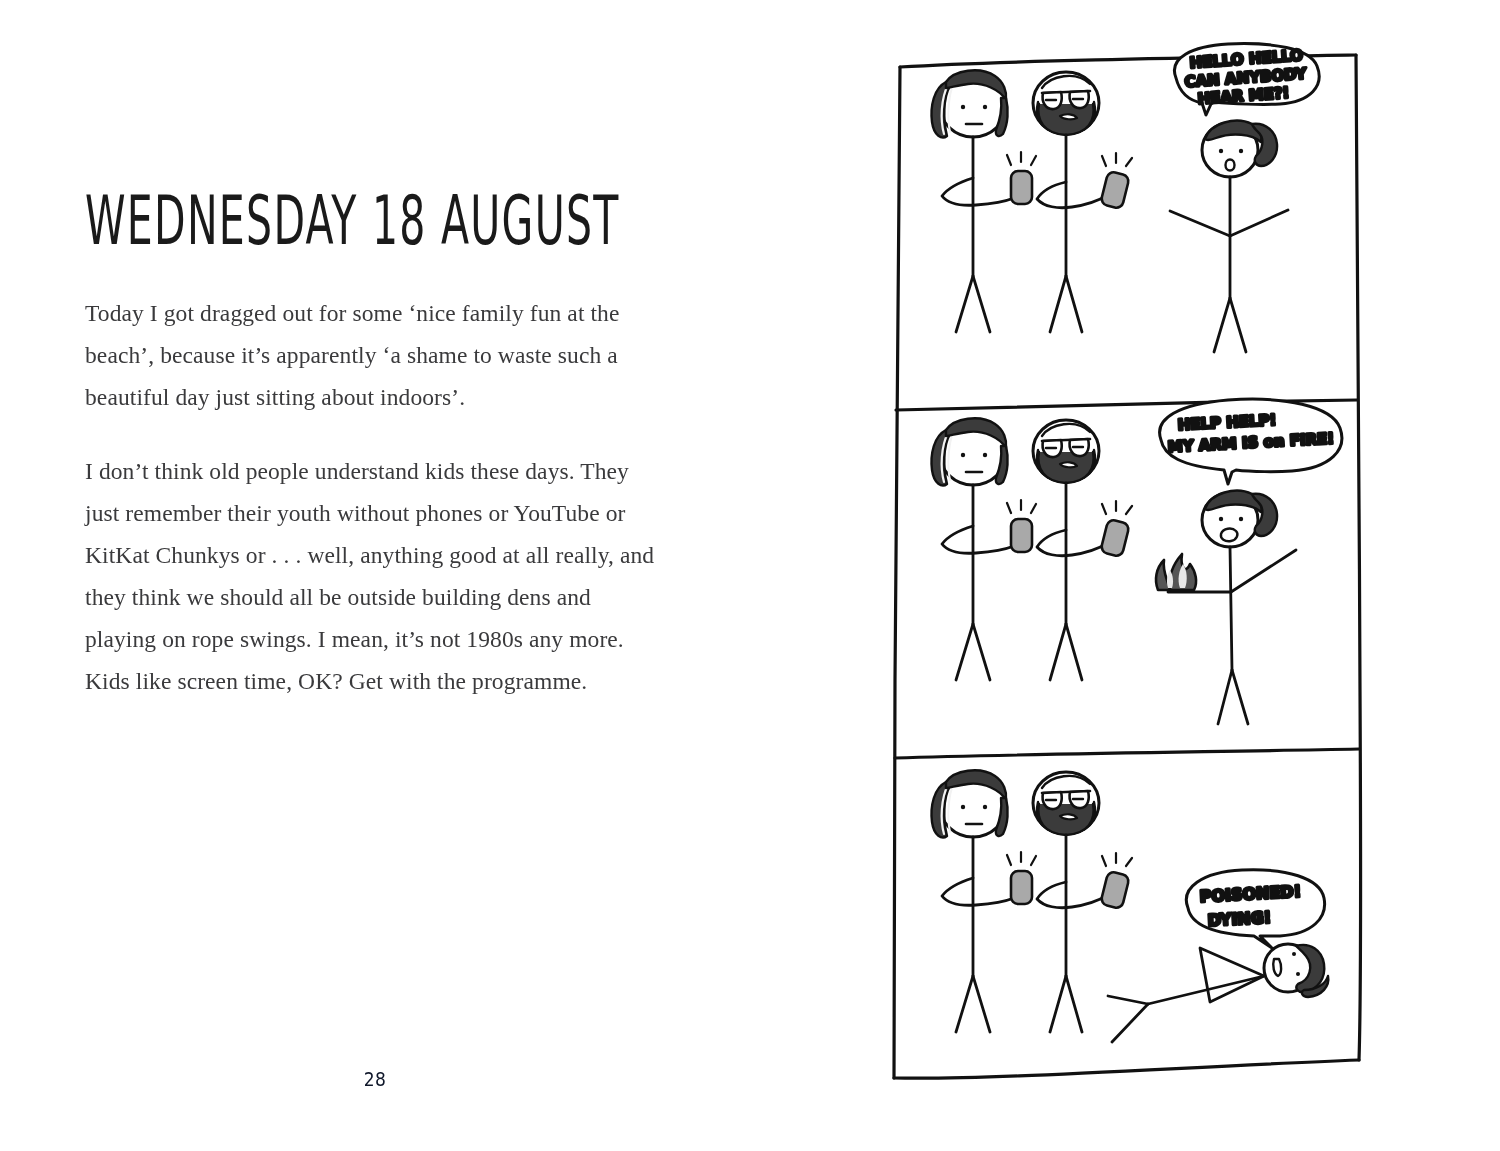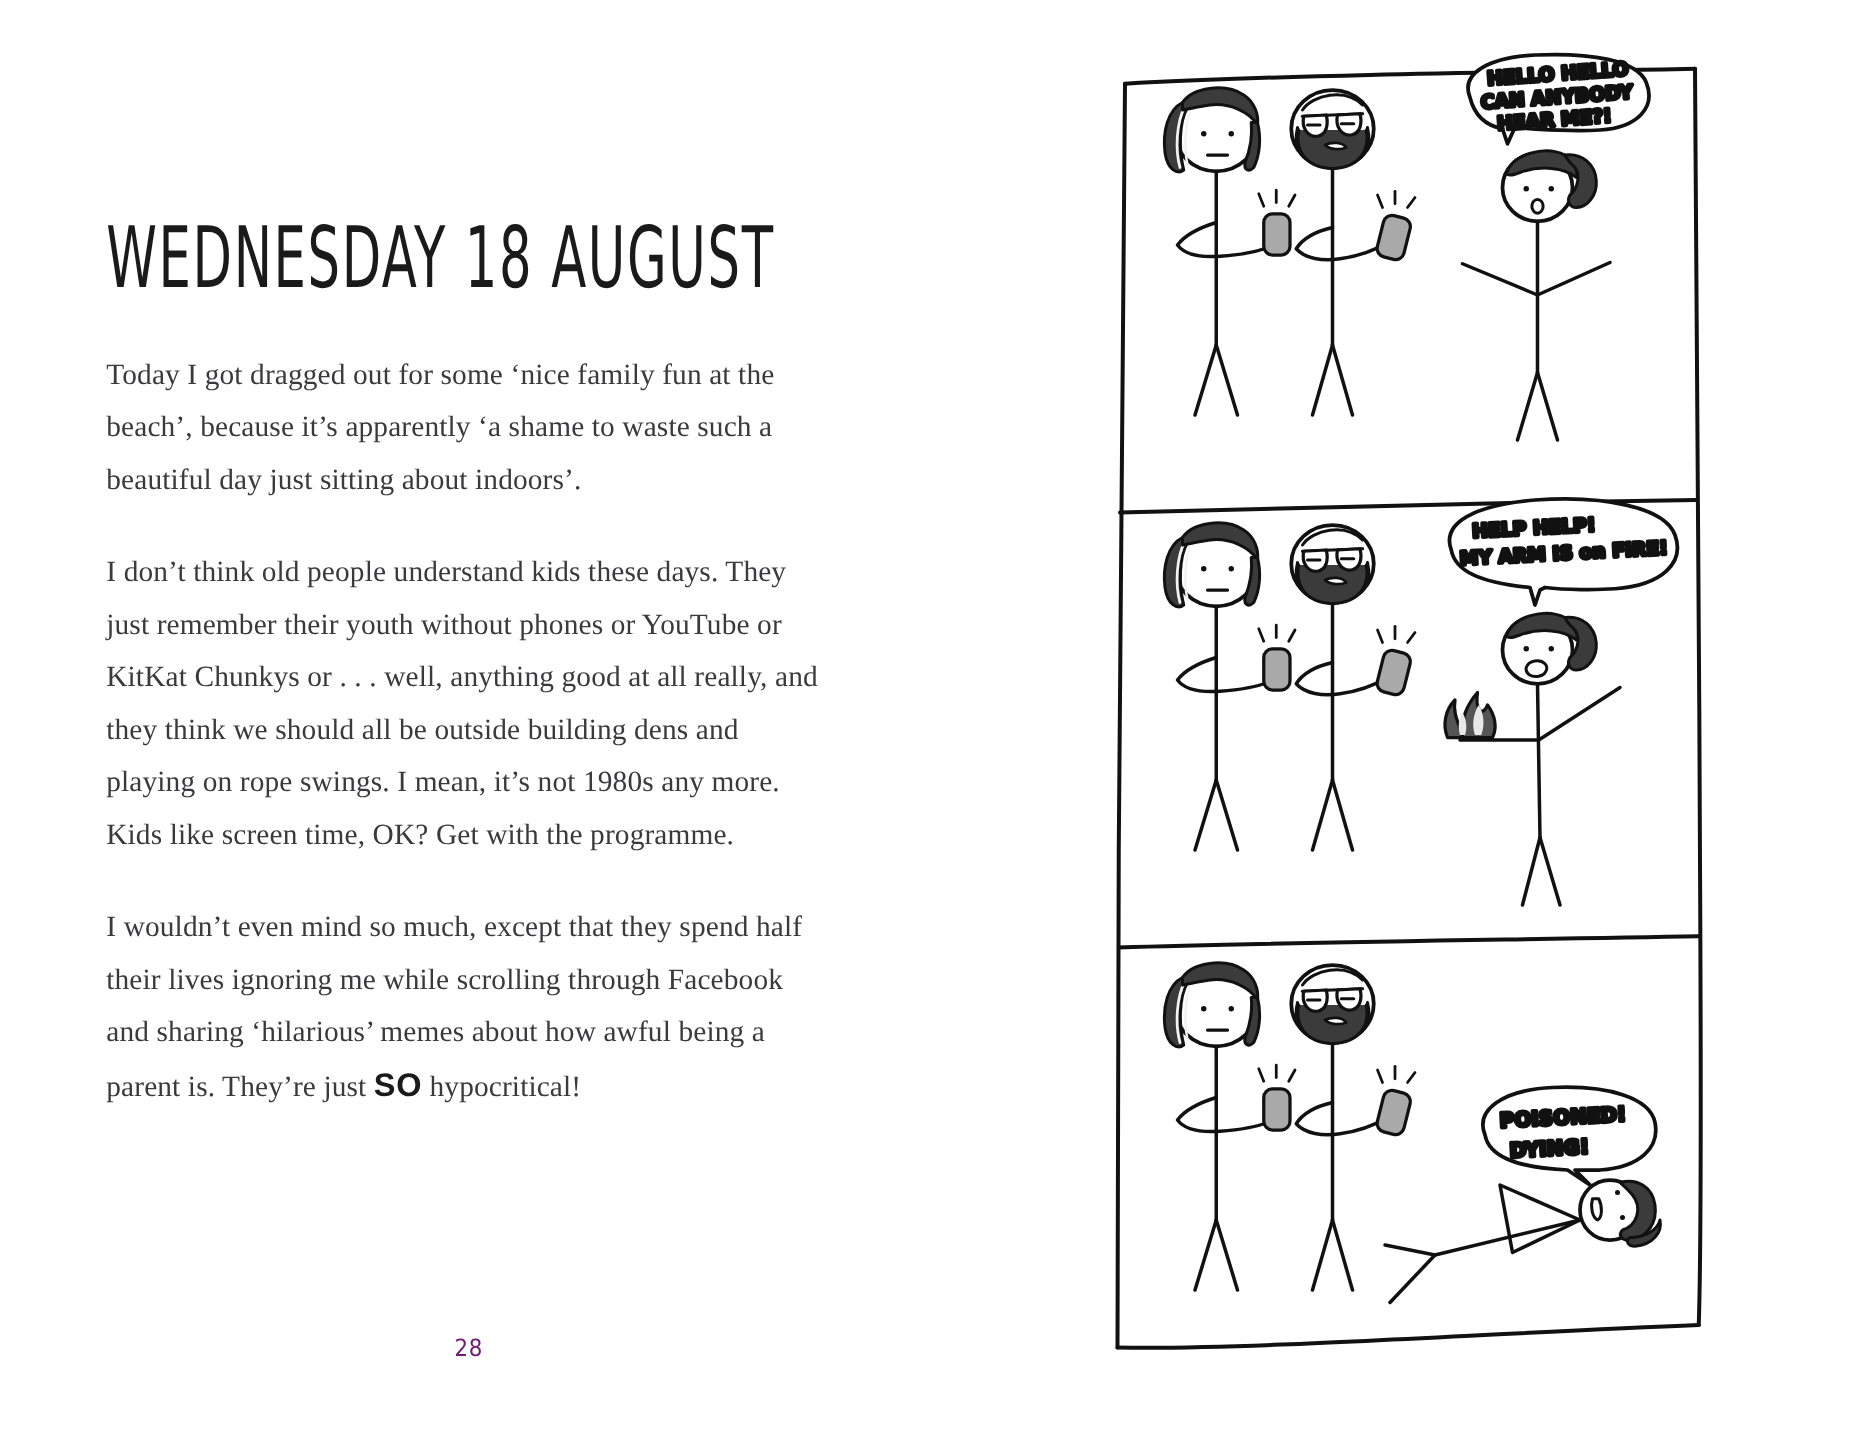--- a/index.html
+++ b/index.html
@@ -19,21 +19,21 @@
     position: relative;
     width: 1500px;
     height: 1151px;
     background: #ffffff;
   }
 
   
   #text-column {
     position: absolute;
     left: 85px;
-    top: 173px;
+    top: 186px;
     width: 580px;
   }
 
   #entry-title {
     font-family: "DejaVu Sans Condensed", "Liberation Sans Narrow", "Liberation Sans", sans-serif;
     font-size: 53px;
     line-height: 1.02;
     letter-spacing: 1.5px;
     font-weight: 400;
     color: #1a1a1a;
@@ -62,21 +62,21 @@
   }
 
   #page-number {
     position: absolute;
     left: 355px;
     top: 1068px;
     width: 40px;
     text-align: center;
     font-family: "DejaVu Sans Condensed", "Liberation Sans Narrow", "Liberation Sans", sans-serif;
     font-size: 19px;
-    color: #701a75;
+    color: #0f172a;
     letter-spacing: 0.5px;
   }
 
   
   #comic-strip {
     position: absolute;
     left: 880px;
     top: 40px;
     width: 500px;
     height: 1060px;
@@ -96,21 +96,20 @@
 
   <div id="text-column">
 
     <h1 id="entry-title">WEDNESDAY 18 AUGUST</h1>
 
     <p class="diary-paragraph">Today I got dragged out for some ‘nice family fun at the beach’, because it’s apparently ‘a shame to waste such a beautiful day just sitting about indoors’.</p>
 
 
     <p class="diary-paragraph">I don’t think old people understand kids these days. They just remember their youth without phones or YouTube or KitKat Chunkys or . . . well, anything good at all really, and they think we should all be outside building dens and playing on rope swings. I mean, it’s not 1980s any more. Kids like screen time, OK? Get with the programme.</p>
 
-    <p class="diary-paragraph"><span>I wouldn’t even mind so much, except that they spend half their lives ignoring me while scrolling through Facebook and sharing ‘hilarious’ memes about how awful being a parent is. They’re just </span><span class="emph-so">SO</span><span> hypocritical!</span></p>
   </div>
 
   <div id="page-number">28</div>
 
   <div id="comic-strip">
     <svg id="comic-svg" viewBox="0 0 500 1060" xmlns="http://www.w3.org/2000/svg">
 
       <defs>
         
       </defs>

